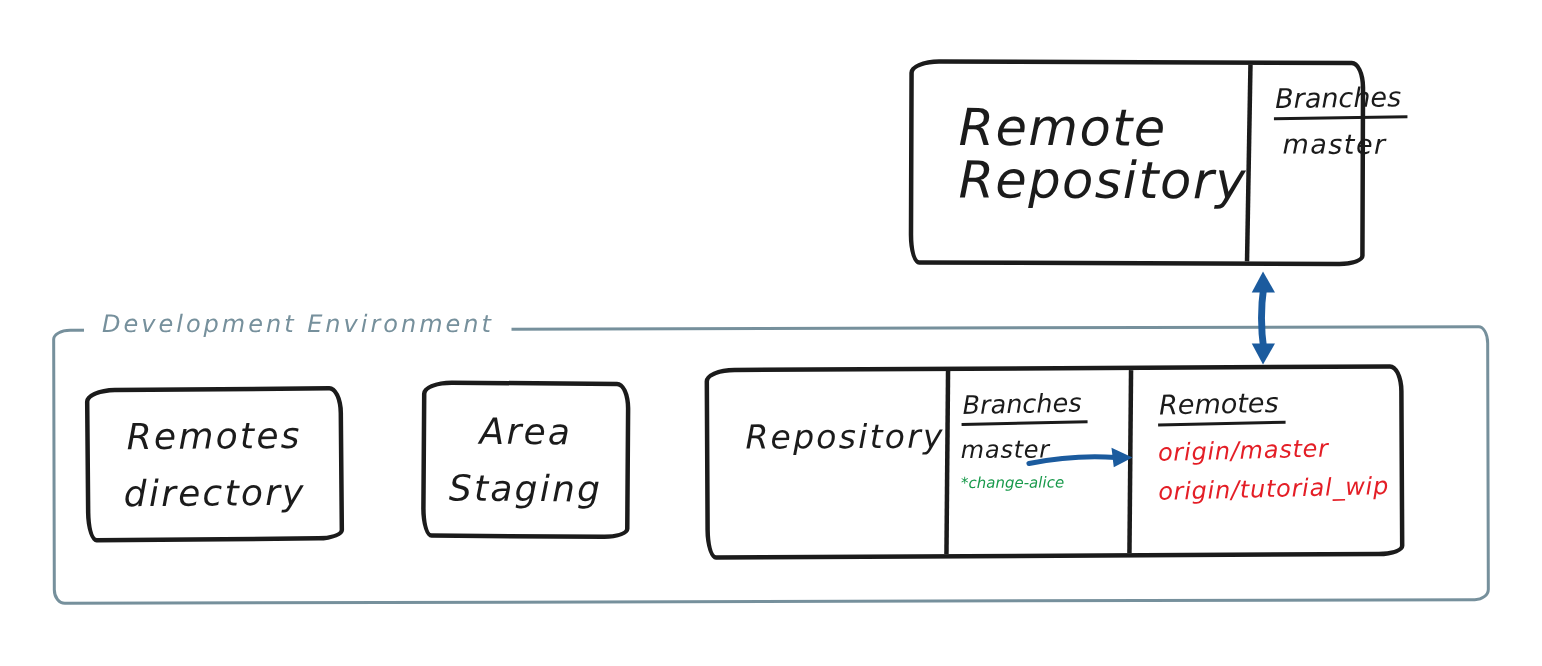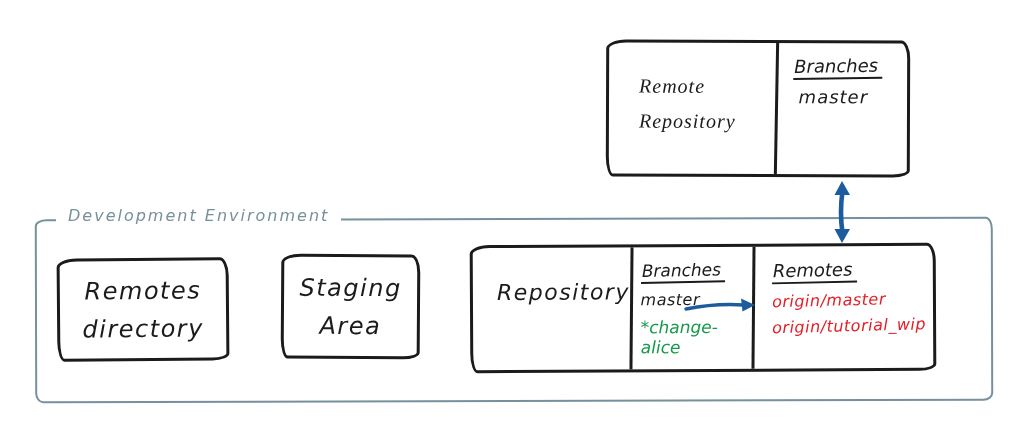--- a/index.html
+++ b/index.html
@@ -55,34 +55,34 @@
     align-items: center; justify-content: center;
     width: 100%; height: 100%;
   }
   .vdivider {
     width: 2.6px; height: 100%;
     background: var(--ink);
     flex: 0 0 auto;
     transform: rotate(0.8deg);
   }
   .cell { height: 100%; }
-  .remote-title-cell { flex: 0 0 166px; padding: 26px 0 4px 30px; font-size: 20px; line-height: 35px; letter-spacing: 1px; font-family: Liberation Serif, serif; }
+  .remote-title-cell { flex: 0 0 166px; padding: 26px 0 4px 30px; font-size: 34px; line-height: 35px; letter-spacing: 1px; }
   .remote-list-cell { flex: 1 1 auto; padding: 12px 0 0 15px; font-size: 18px; }
   .underlined {
     display: inline-block;
     border-bottom: 2.4px solid var(--ink);
     padding: 0 4px 1px 1px;
     transform: rotate(-1deg);
   }
   .remote-list-cell .row { margin-top: 7px; padding-left: 6px; letter-spacing: 1px; }
   .big-label { font-size: 24px; line-height: 38px; letter-spacing: 1.5px; }
   .local-title-cell { flex: 0 0 140px; padding: 26px 0 0 24px; font-size: 22px; line-height: 37px; letter-spacing: 1.5px; }
   .branches-cell { flex: 0 0 119px; padding: 13px 0 0 8px; font-size: 17px; }
   .branches-cell .row { margin-top: 7px; font-size: 16px; letter-spacing: 0.5px; }
-  .branches-cell .current { font-size: 17px; margin-top: 8px; letter-spacing: 0; font-style: italic; }
+  .branches-cell .current { font-size: 10px; margin-top: 8px; letter-spacing: 0; font-style: italic; }
   .remotes-cell { flex: 1 1 auto; padding: 13px 10px 0 18px; font-size: 18px; }
   .remotes-cell .row { margin-top: 7px; font-size: 16px; letter-spacing: 0.5px; transform: rotate(-1.2deg); }
   .green { color: var(--branch-green); }
   .red { color: var(--remote-red); }
   .overlay {
     position: absolute; left: 0; top: 0;
     width: 1028px; height: 444px;
     pointer-events: none;
     z-index: 3;
   }
@@ -111,22 +111,22 @@
 
   <div class="sketch working-box">
     <div class="center-col big-label">
       <div>Remotes</div>
       <div>directory</div>
     </div>
   </div>
 
   <div class="sketch staging-box">
     <div class="center-col big-label">
+      <div>Area</div>
       <div>Staging</div>
-      <div>Area</div>
     </div>
   </div>
 
   <div class="sketch local-box">
     <div class="cell local-title-cell">
       <div>Repository</div>
     </div>
     <div class="vdivider"></div>
     <div class="cell branches-cell">
       <span class="underlined">Branches</span>

